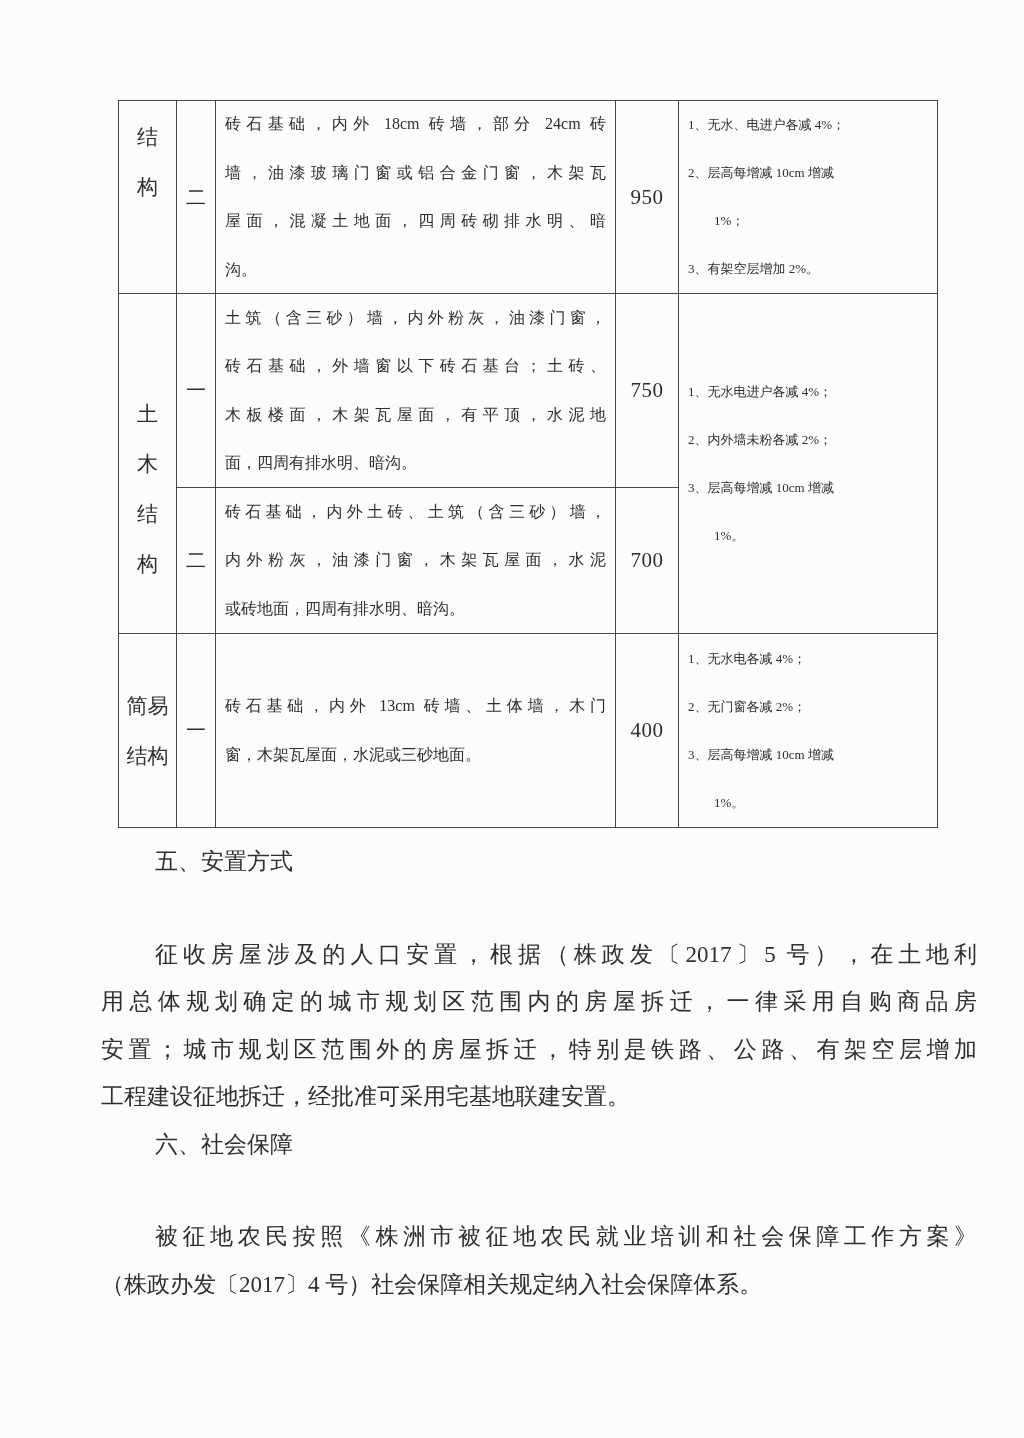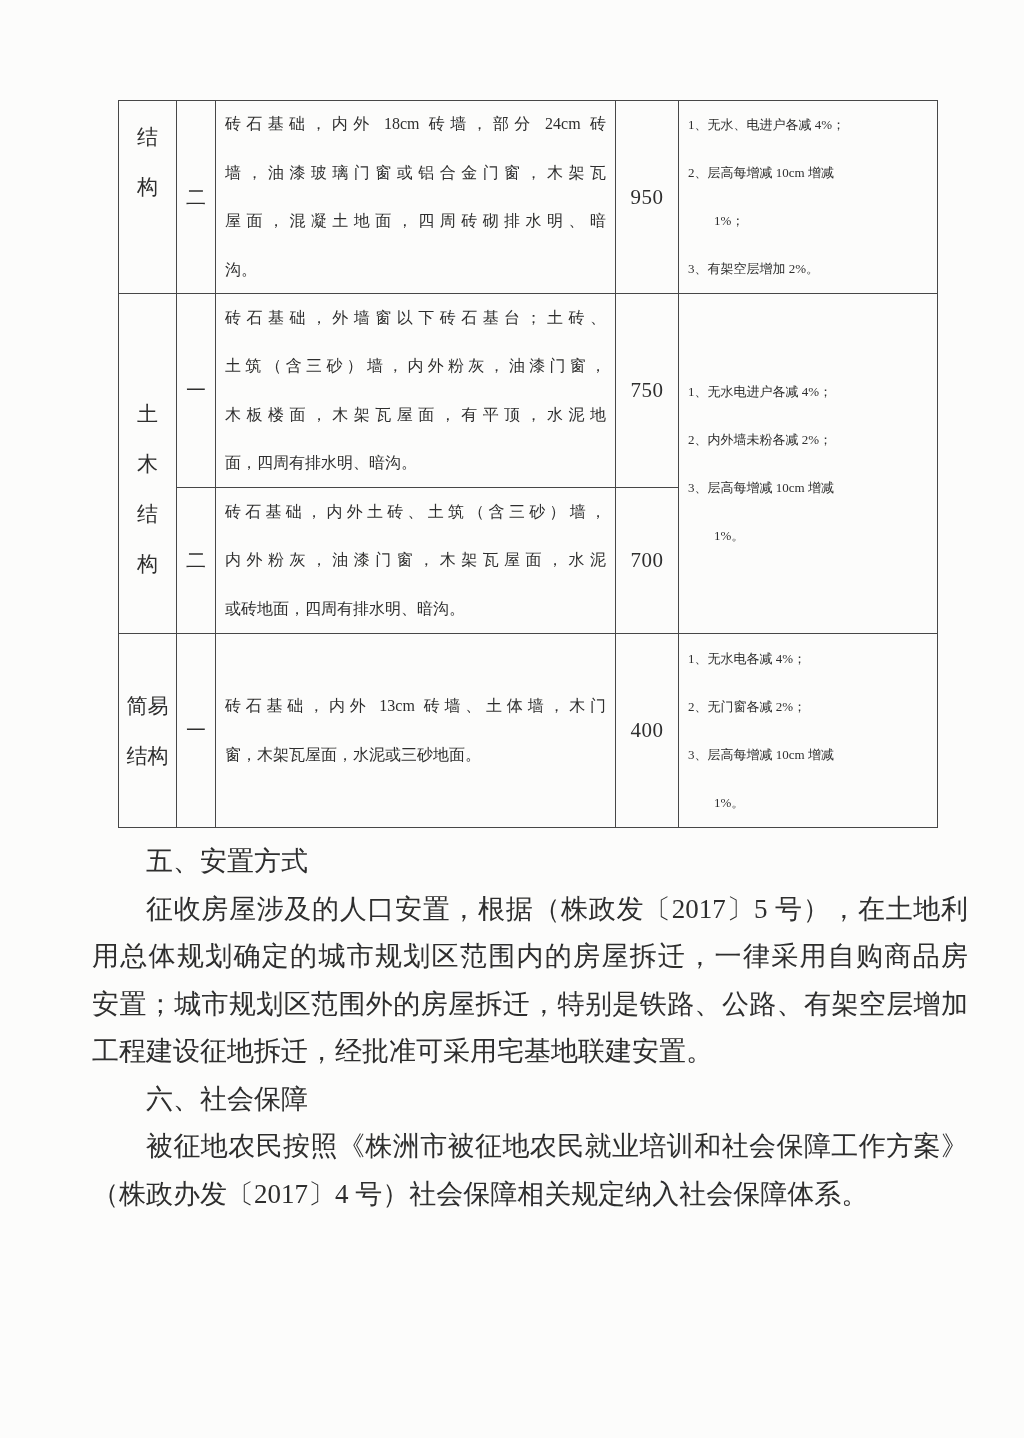--- a/index.html
+++ b/index.html
@@ -70,31 +70,31 @@
   .remarks-cell .tline{
     font-size:13px;
     line-height:48px;
     white-space:pre;
     text-align:left;
   }
 
   
   .body-text{
     position:absolute;
-    left:92px;top:838px;
+    left:101px;top:838px;
     width:876px;
-    font-size:27px;
+    font-size:23px;
     line-height:47.5px;
   }
   .sec-heading{padding-left:54px;}
   .para .tline{
     text-align:justify;
     text-align-last:justify;
   }
-  .para .tline.ln-first{text-indent:54px;}
+  .para .tline.ln-first{text-indent:54px;margin-top:45px;}
   .para .tline.ln-last{text-align-last:left;}
 </style>
 </head>
 <body>
 
 <div class="page">
 
   <div class="doc-table">
 
     <div class="cell label-cell label-top b-r b-b" style="grid-area:1/1/2/2">
@@ -117,22 +117,22 @@
       </div>
 
     <div class="cell label-cell label-shift b-r b-b" style="grid-area:2/1/4/2">
         <div class="tline ln-first">土</div>
         <div class="tline">木</div>
         <div class="tline">结</div>
         <div class="tline ln-last">构</div>
       </div>
     <div class="cell grade-cell b-r b-b" style="grid-area:2/2/3/3">一</div>
     <div class="cell desc-cell b-r b-b" style="grid-area:2/3/3/4">
+        <div class="tline">土筑（含三砂）墙，内外粉灰，油漆门窗，</div>
         <div class="tline ln-first">砖石基础，外墙窗以下砖石基台；土砖、</div>
-        <div class="tline">土筑（含三砂）墙，内外粉灰，油漆门窗，</div>
         <div class="tline">木板楼面，木架瓦屋面，有平顶，水泥地</div>
         <div class="tline ln-last">面，四周有排水明、暗沟。</div>
       </div>
     <div class="cell price-cell b-r b-b" style="grid-area:2/4/3/5">750</div>
     <div class="cell remarks-cell b-b" style="grid-area:2/5/4/6">
         <div class="tline ln-first">1、无水电进户各减 4%；</div>
         <div class="tline">2、内外墙未粉各减 2%；</div>
         <div class="tline">3、层高每增减 10cm 增减</div>
         <div class="tline ln-last">　　1%。</div>
       </div>

